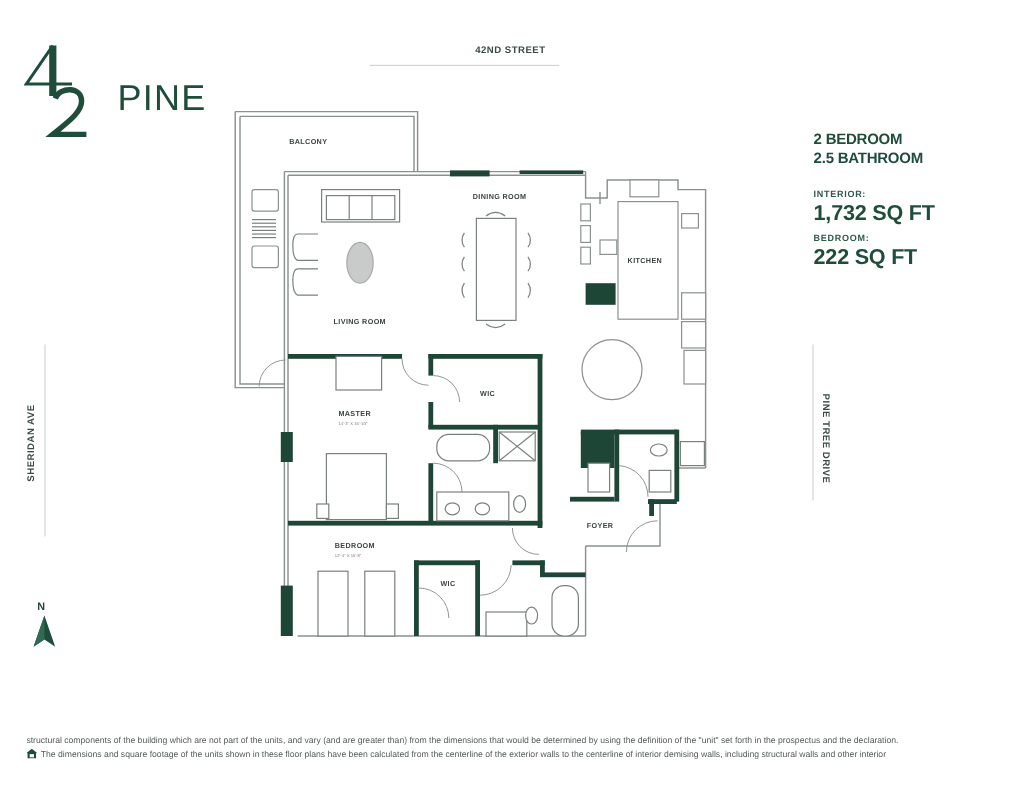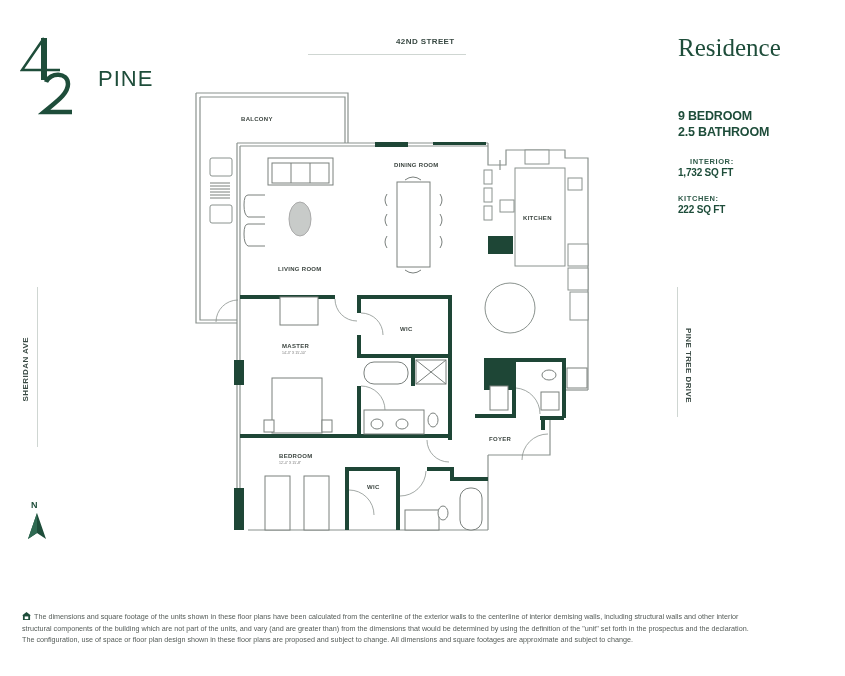--- a/index.html
+++ b/index.html
@@ -1,23 +1,23 @@
 <!DOCTYPE html>
 <html><head>
 <meta charset="utf-8">
 <style>
   html, body { margin: 0; padding: 0; background: #ffffff; }
   body { width: 845px; height: 676px; position: relative; overflow: hidden; font-family: "Liberation Sans", sans-serif; color: #1f4a38; }
   .abs { position: absolute; }
   .logo { left: 20px; top: 36px; width: 120px; height: 80px; }
-  .logo-pine { position: absolute; left: 78px; top: 30px; font-size: 22px; letter-spacing: 1px; color: #1e4d3a; font-family: "Liberation Sans", sans-serif; }
+  .logo-pine { position: absolute; left: 78px; top: 30px; font-size: 30px; letter-spacing: 1px; color: #1e4d3a; font-family: "Liberation Sans", sans-serif; }
   .title { left: 678px; top: 34px; font-family: "Liberation Serif", serif; font-size: 25px; line-height: 28px; color: #1e4d3a; }
   .beds { left: 678px; top: 108px; font-size: 12.5px; line-height: 16px; font-weight: bold; color: #1e4d3a; letter-spacing: -0.2px; }
   .lbl { font-size: 7.5px; font-weight: bold; letter-spacing: 0.6px; color: #2f5a49; }
-  .val { font-size: 10px; font-weight: bold; color: #1e4d3a; letter-spacing: -0.2px; }
+  .val { font-size: 18px; font-weight: bold; color: #1e4d3a; letter-spacing: -0.2px; }
   .street { font-size: 8px; font-weight: bold; color: #3a4a44; letter-spacing: 0.4px; }
   .street-line { background: #cfd6d2; }
   .vert { writing-mode: vertical-rl; }
   .vert-up { transform: rotate(180deg); }
   .disclaimer { left: 22px; top: 611px; width: 815px; font-size: 7.2px; line-height: 11.5px; color: #555c58; }
   .disclaimer .ico { display: inline-block; width: 9px; height: 8px; vertical-align: -1px; margin-right: 3px; }
   .room-lbl { position: absolute; font-size: 6px; font-weight: bold; color: #3c4540; letter-spacing: 0.3px; white-space: nowrap; }
   .room-dim { position: absolute; font-size: 3.5px; color: #777; white-space: nowrap; }
   svg.plan { position: absolute; left: 0; top: 0; }
 </style>
@@ -29,29 +29,28 @@
 
     <path d="M24 2 L2 34 L40 34" fill="none" stroke="#1e4d3a" stroke-width="2.5"></path>
     <path d="M24 2 L24 44" stroke="#1e4d3a" stroke-width="6"></path>
 
     <path d="M26 46 C30 36 48 36 48 48 C48 58 36 66 24 76 L52 76" fill="none" stroke="#1e4d3a" stroke-width="4.5"></path>
   </svg>
   <span class="logo-pine">PINE</span>
 </div>
 
 <div class="abs title">
-  <div>Residence</div>
 </div>
 <div class="abs beds">
-  <div>9 BEDROOM</div>
+  <div>2 BEDROOM</div>
   <div>2.5 BATHROOM</div>
 </div>
-<div class="abs lbl" style="left:678px; top:157px;margin-left:12px;">INTERIOR:</div>
+<div class="abs lbl" style="left:678px; top:157px;">INTERIOR:</div>
 <div class="abs val" style="left:678px; top:167px;">1,732 SQ FT</div>
-<div class="abs lbl" style="left:678px; top:194px;">KITCHEN:</div>
+<div class="abs lbl" style="left:678px; top:194px;">BEDROOM:</div>
 <div class="abs val" style="left:678px; top:204px;text-align:right;">222 SQ FT</div>
 
 <div class="abs street" style="left:358px; top:37px;margin-left:38px;">42ND STREET</div>
 <div class="abs street-line" style="left:308px; top:54px; width:158px; height:1px;"></div>
 
 <div class="abs street-line" style="left:37px; top:287px; width:1px; height:160px;"></div>
 <div class="abs street vert vert-up" style="left:21px; top:337px;">SHERIDAN AVE</div>
 
 <div class="abs street-line" style="left:677px; top:287px; width:1px; height:130px;"></div>
 <div class="abs street vert" style="left:684px; top:328px;">PINE TREE DRIVE</div>
@@ -216,21 +215,20 @@
 <div class="room-lbl" style="left:523px; top:215px;">KITCHEN</div>
 <div class="room-lbl" style="left:282px; top:343px;">MASTER</div>
 <div class="room-dim" style="left:282px; top:351px;">14'-3" X 15'-10"</div>
 <div class="room-lbl" style="left:400px; top:326px;">WIC</div>
 <div class="room-lbl" style="left:279px; top:453px;">BEDROOM</div>
 <div class="room-dim" style="left:279px; top:461px;">12'-4" X 15'-8"</div>
 <div class="room-lbl" style="left:367px; top:484px;">WIC</div>
 <div class="room-lbl" style="left:489px; top:436px;">FOYER</div>
 
 <div class="abs disclaimer">
+  <div>structural components of the building which are not part of the units, and vary (and are greater than) from the dimensions that would be determined by using the definition of the "unit" set forth in the prospectus and the declaration.</div>
   <div>
     <svg class="ico" viewBox="0 0 10 9">
         <path d="M5 0 L10 4 L9 4 L9 9 L1 9 L1 4 L0 4 Z" fill="#1e4d3a"></path>
         <rect x="3" y="5" width="4" height="3" fill="#fff"></rect>
       </svg><span>The dimensions and square footage of the units shown in these floor plans have been calculated from the centerline of the exterior walls to the centerline of interior demising walls, including structural walls and other interior</span>
   </div>
-  <div>structural components of the building which are not part of the units, and vary (and are greater than) from the dimensions that would be determined by using the definition of the "unit" set forth in the prospectus and the declaration.</div>
-  <div>The configuration, use of space or floor plan design shown in these floor plans are proposed and subject to change.  All dimensions and square footages are approximate and subject to change.</div>
 </div>
 
 </body></html>

